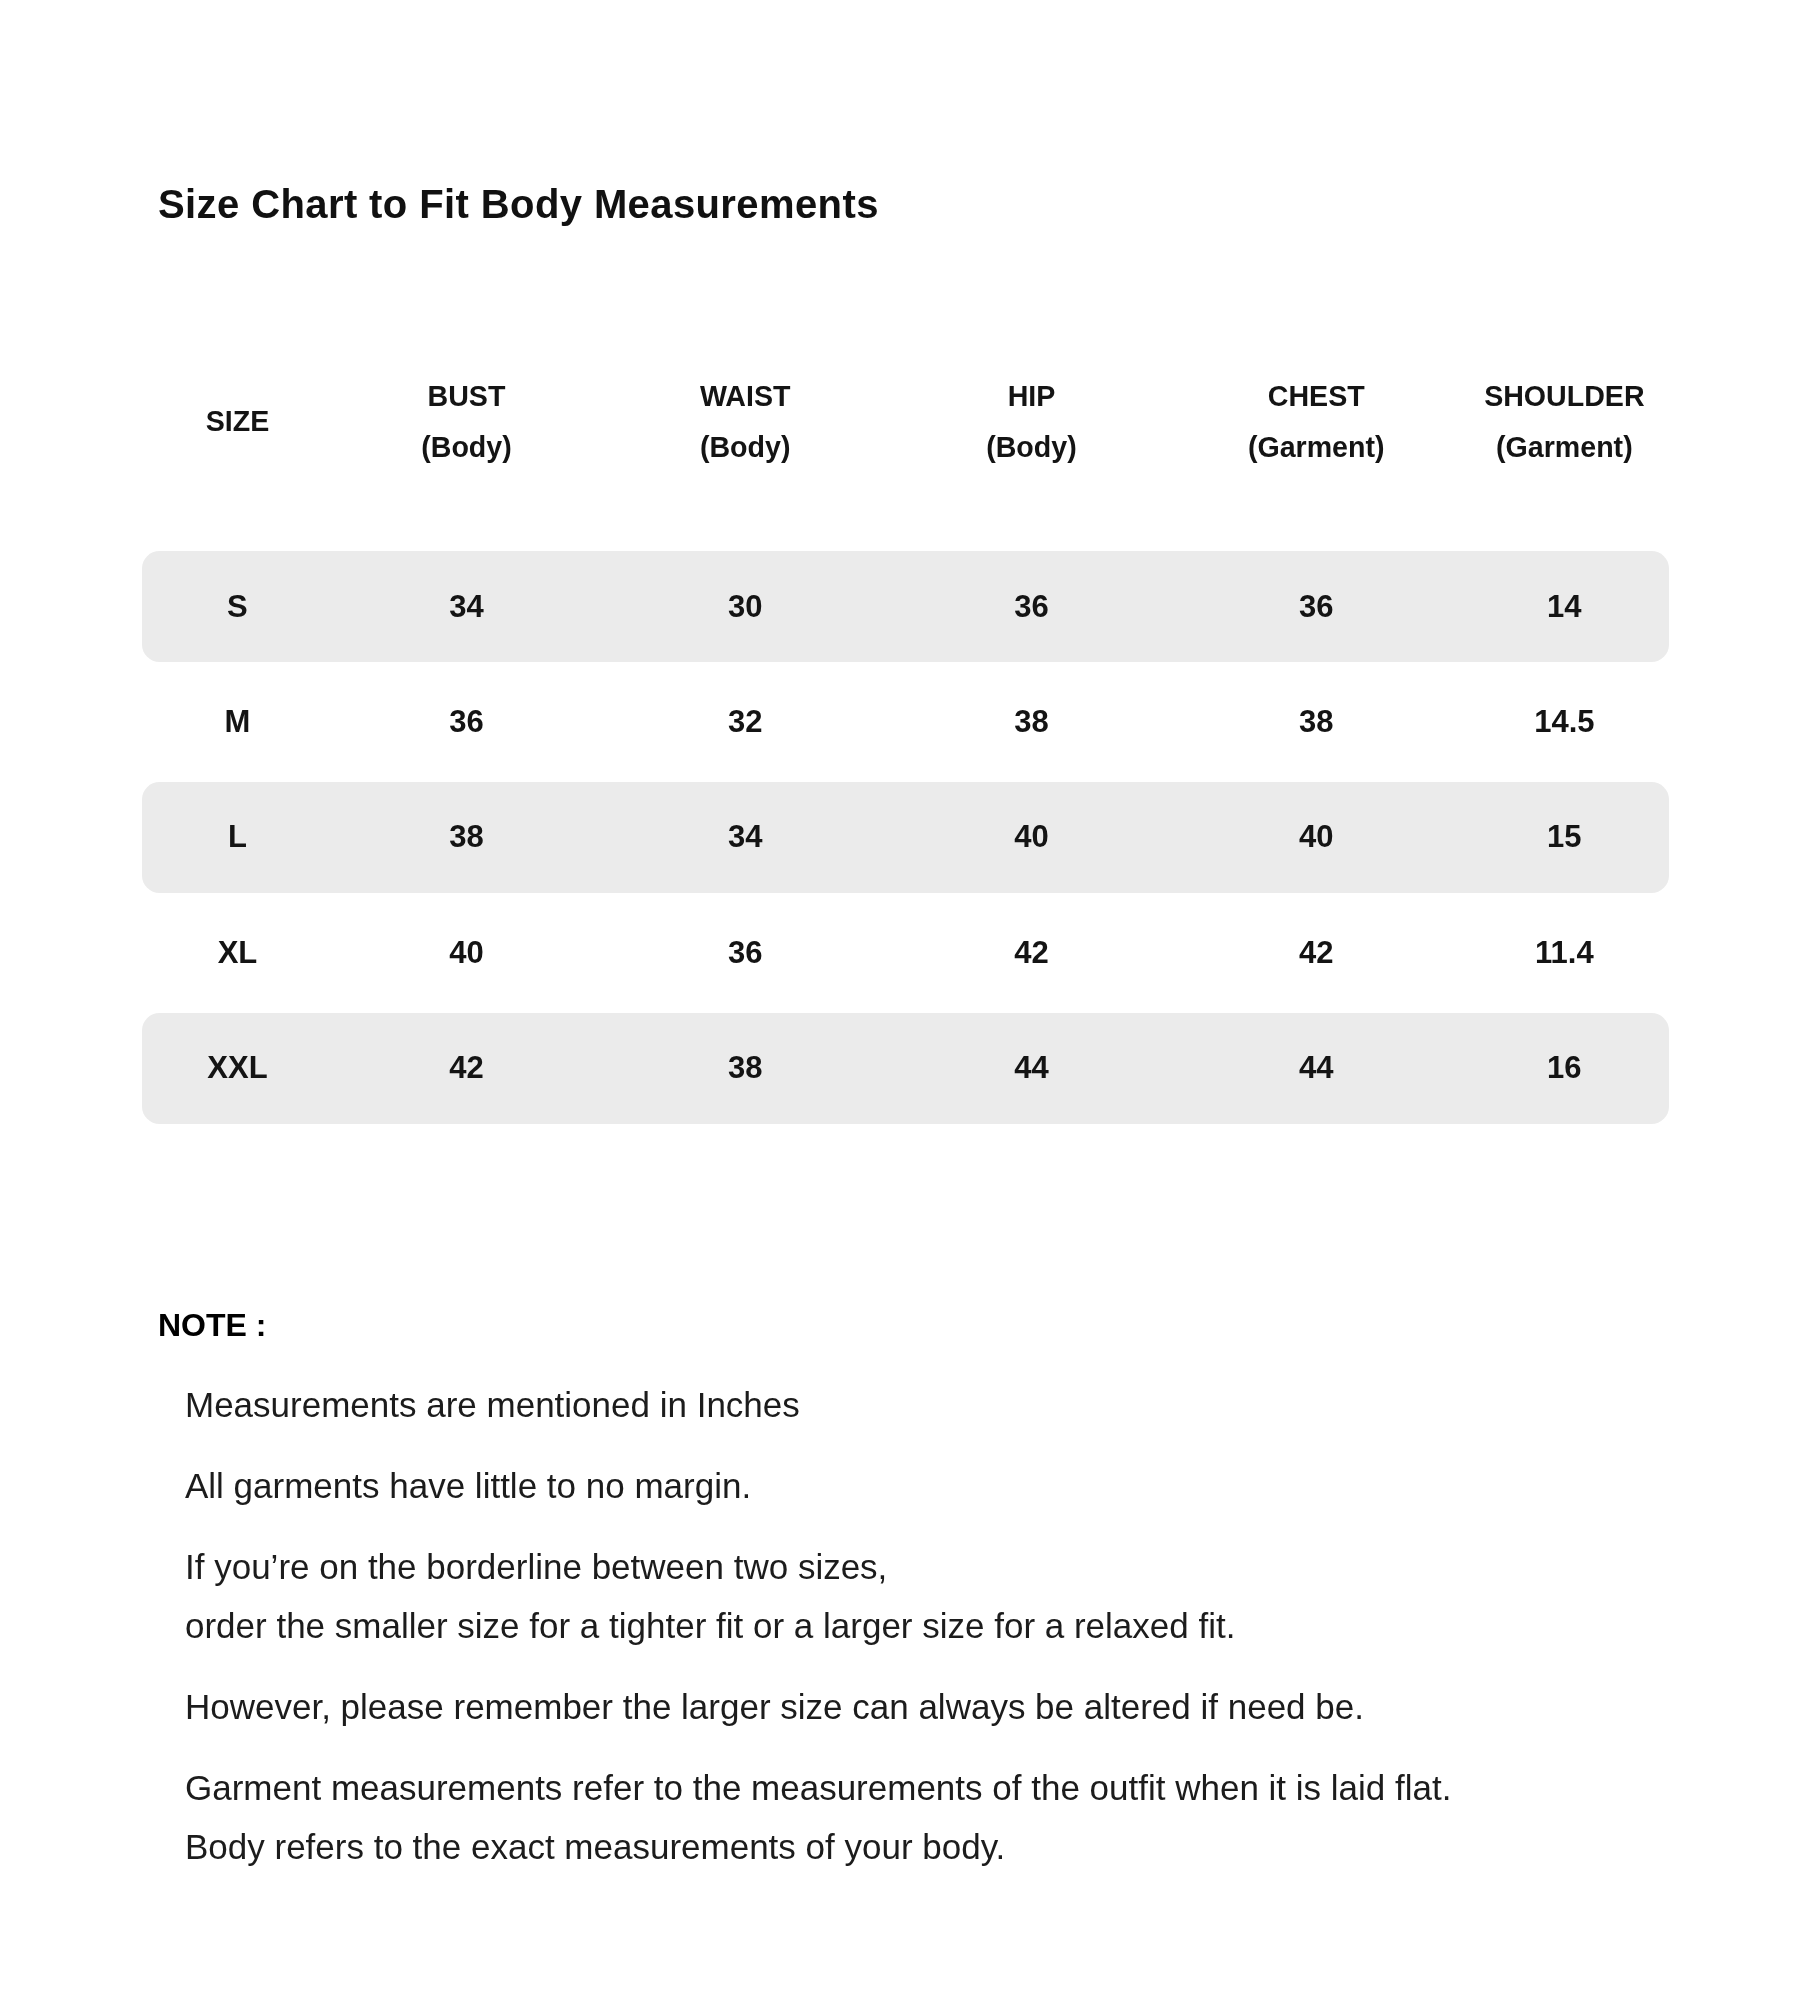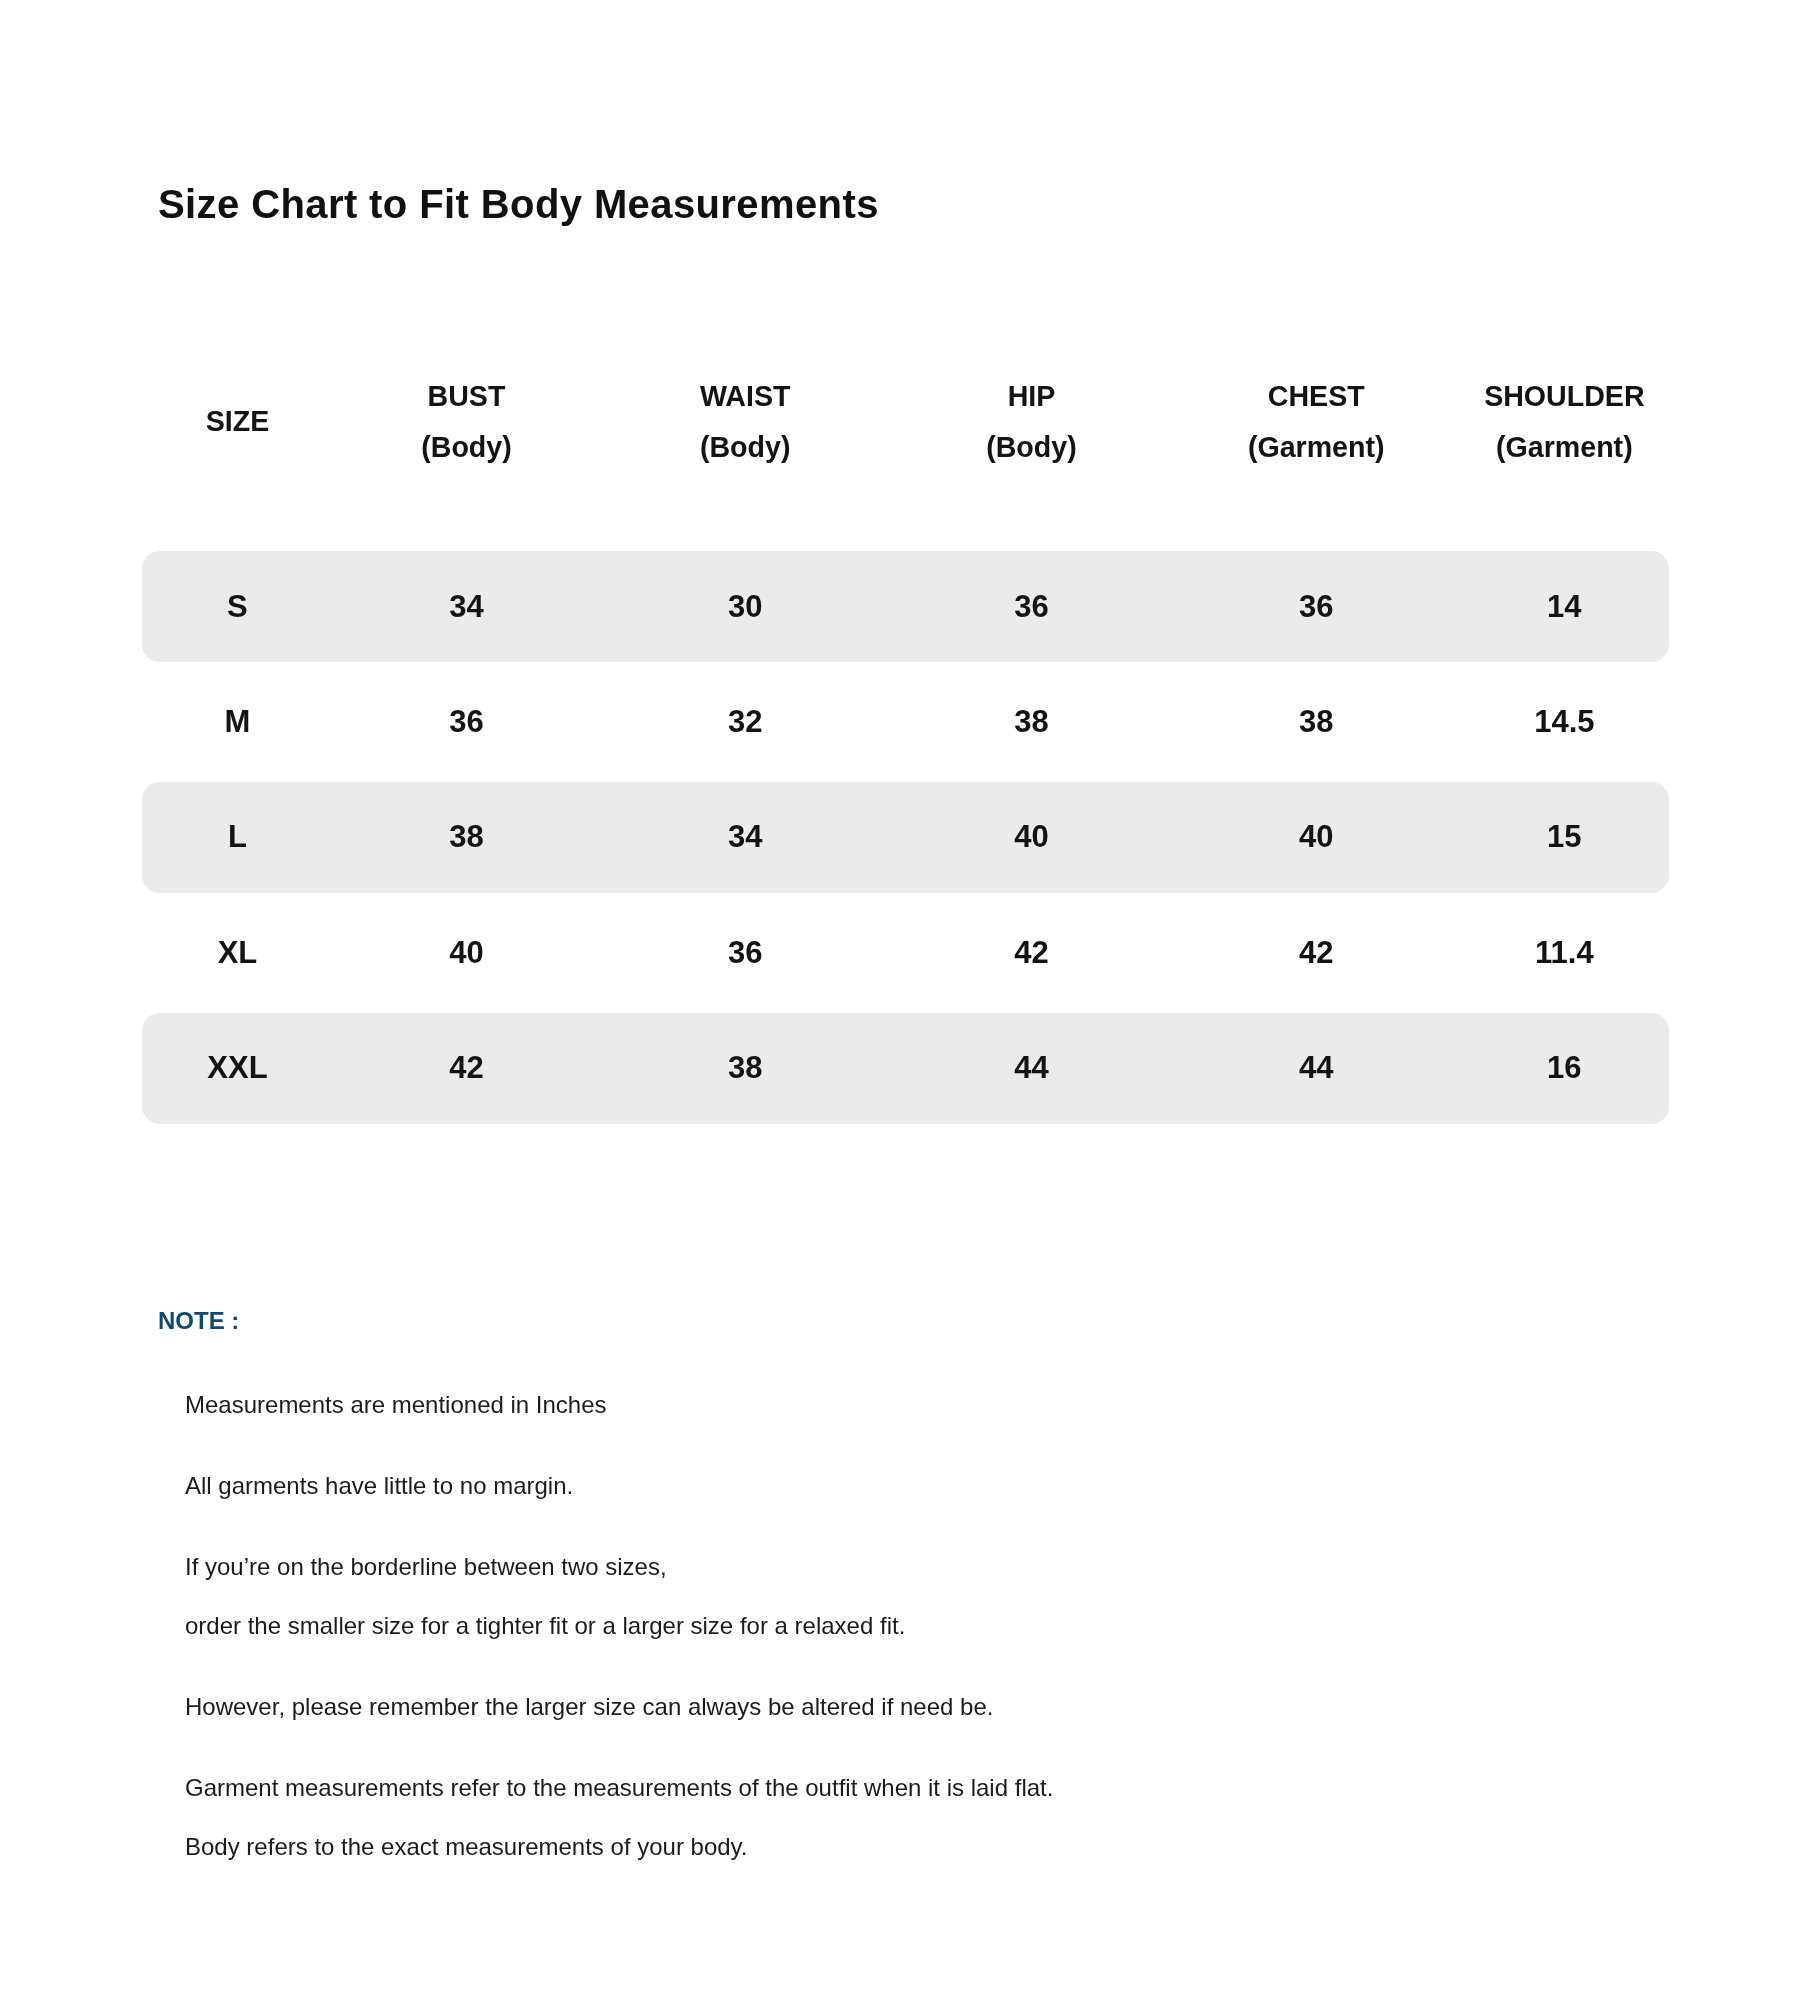--- a/index.html
+++ b/index.html
@@ -56,30 +56,30 @@
   .tcell {
     text-align: center;
     font-weight: 700;
     font-size: 31px;
     color: #141414;
   }
   .note-heading {
     position: absolute;
     left: 158px;
     top: 1307px;
-    font-size: 24px;
+    font-size: 32px;
     font-weight: 700;
-    color: #0c4a6e;
+    color: #000000;
   }
   .note-body {
     position: absolute;
     left: 185px;
     top: 1375px;
     width: 1538px;
-    font-size: 24px;
+    font-size: 35px;
     font-weight: 400;
     color: #1c1c1c;
   }
   .note-body p { margin: 0 0 22px 0; }
   .note-line { line-height: 59px; }
 </style>
 </head>
 <body>
 
 <div class="page-title">Size Chart to Fit Body Measurements</div>

